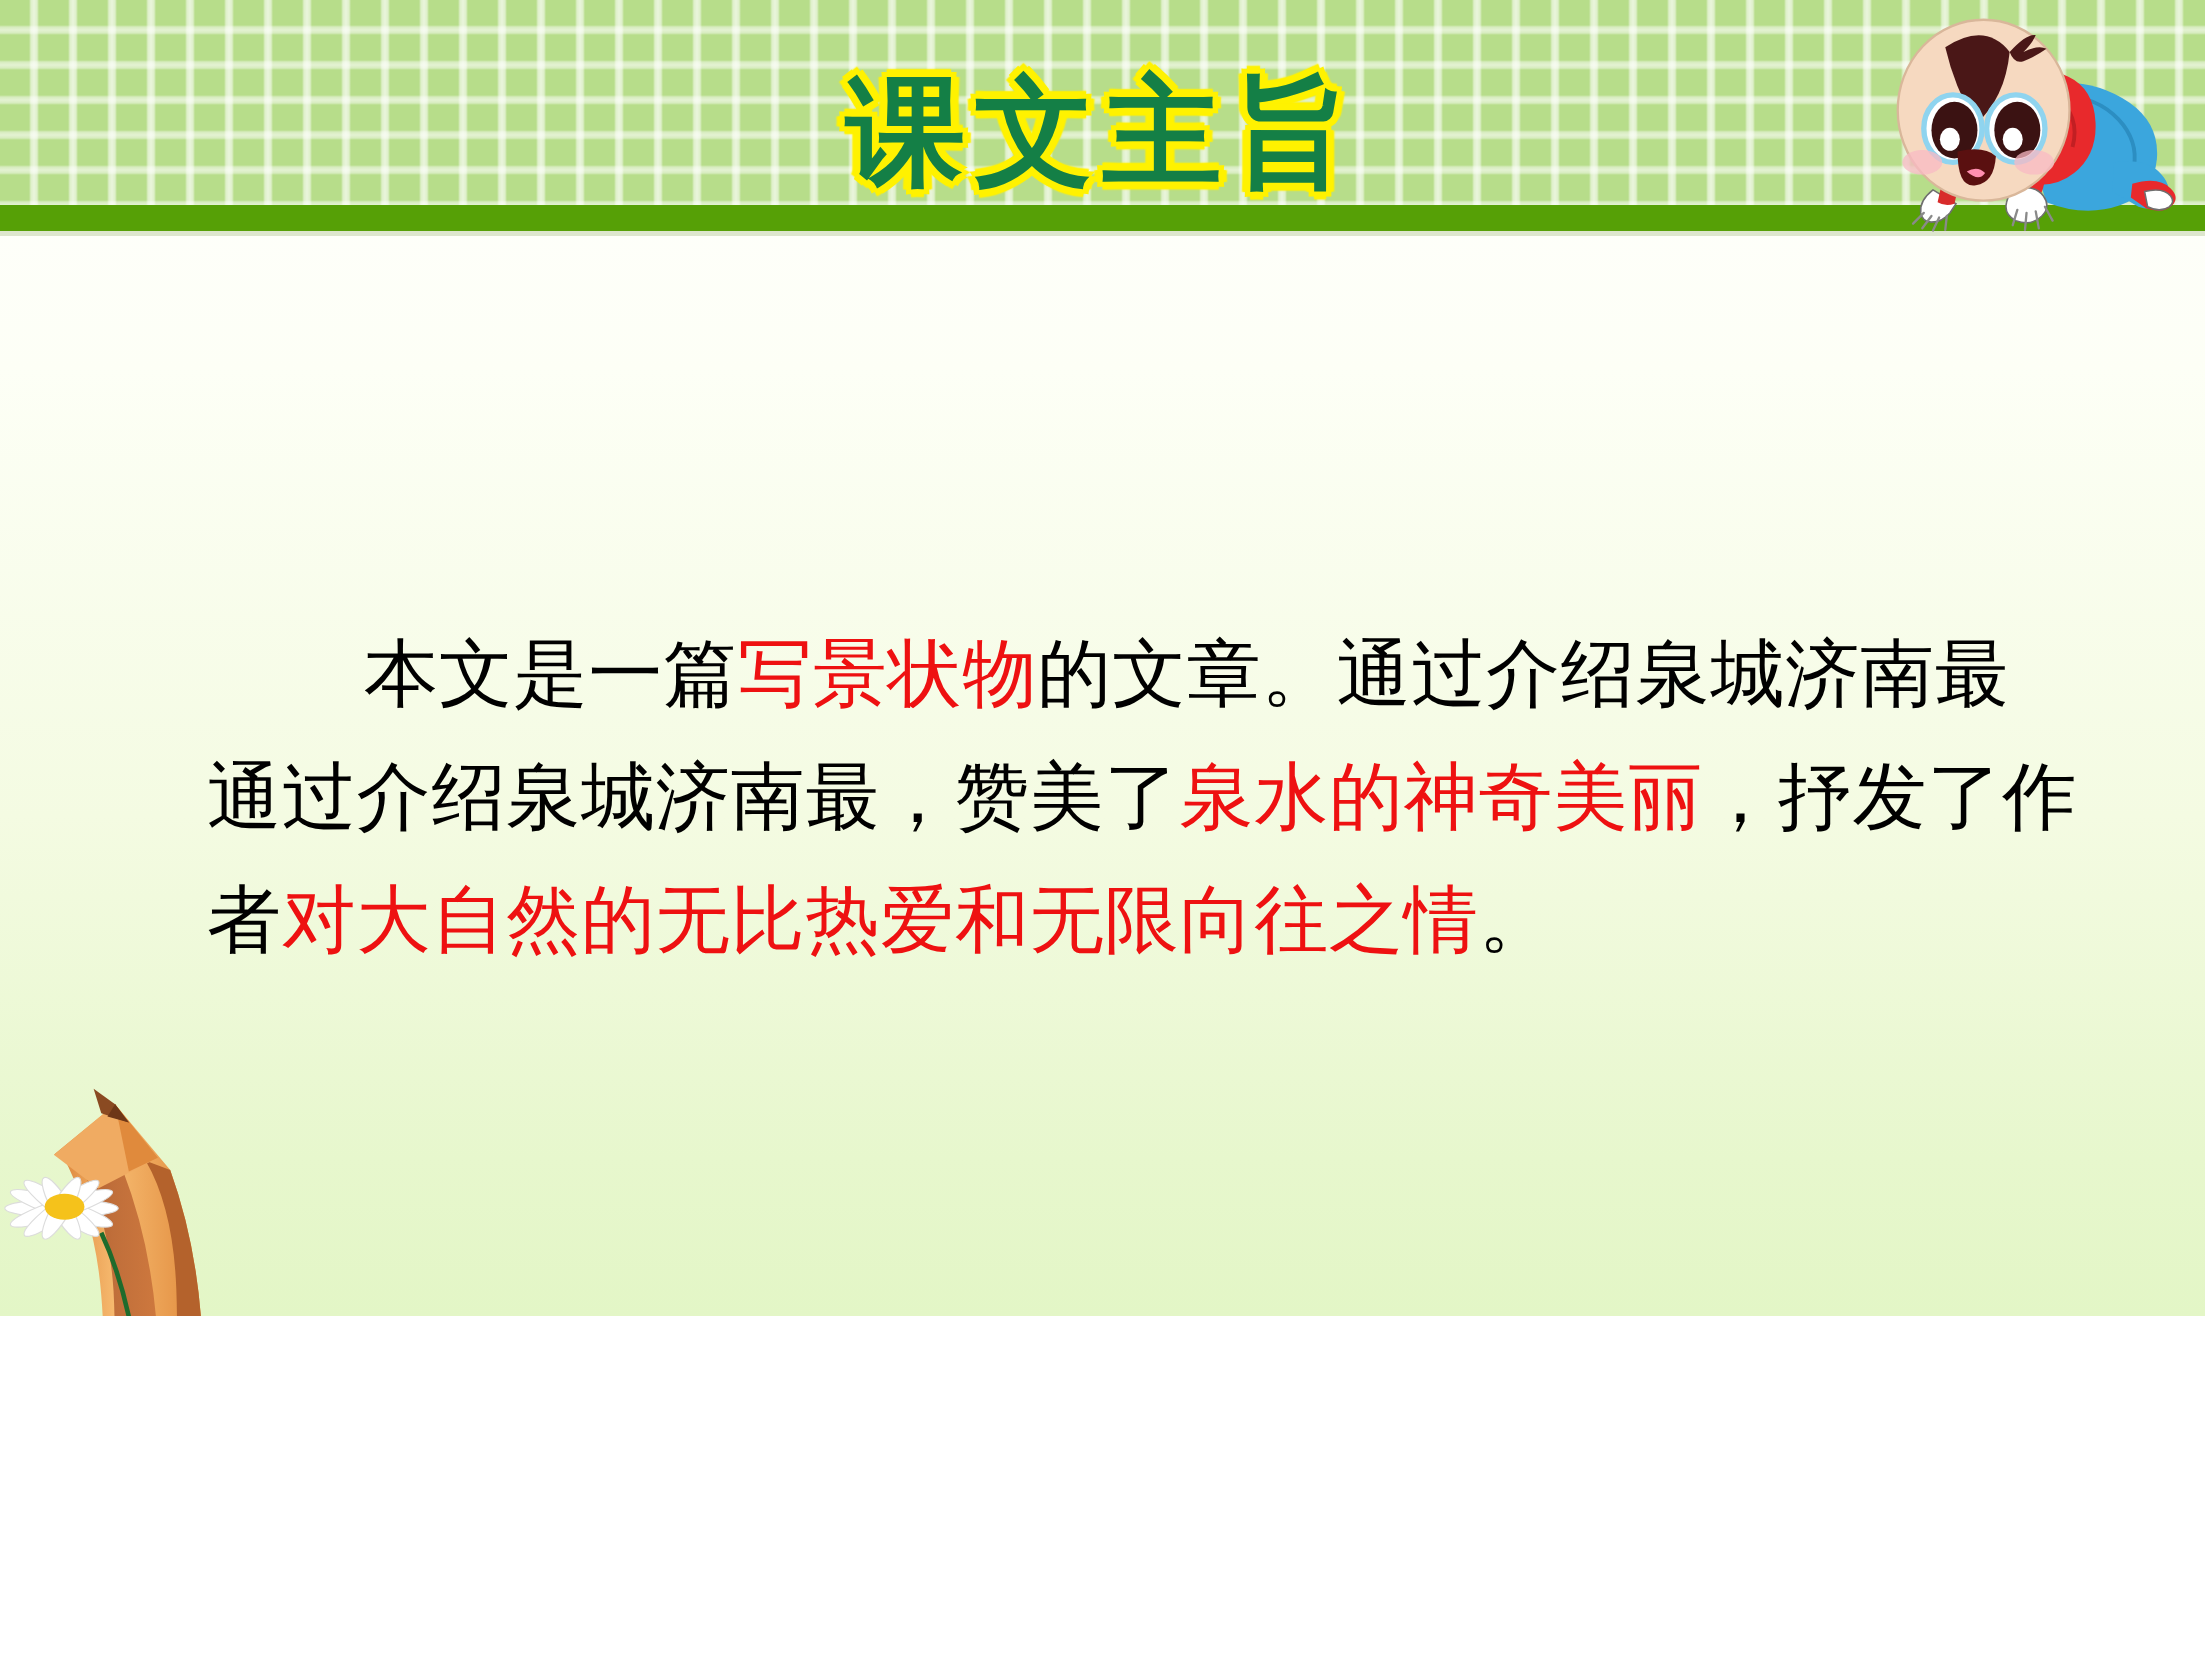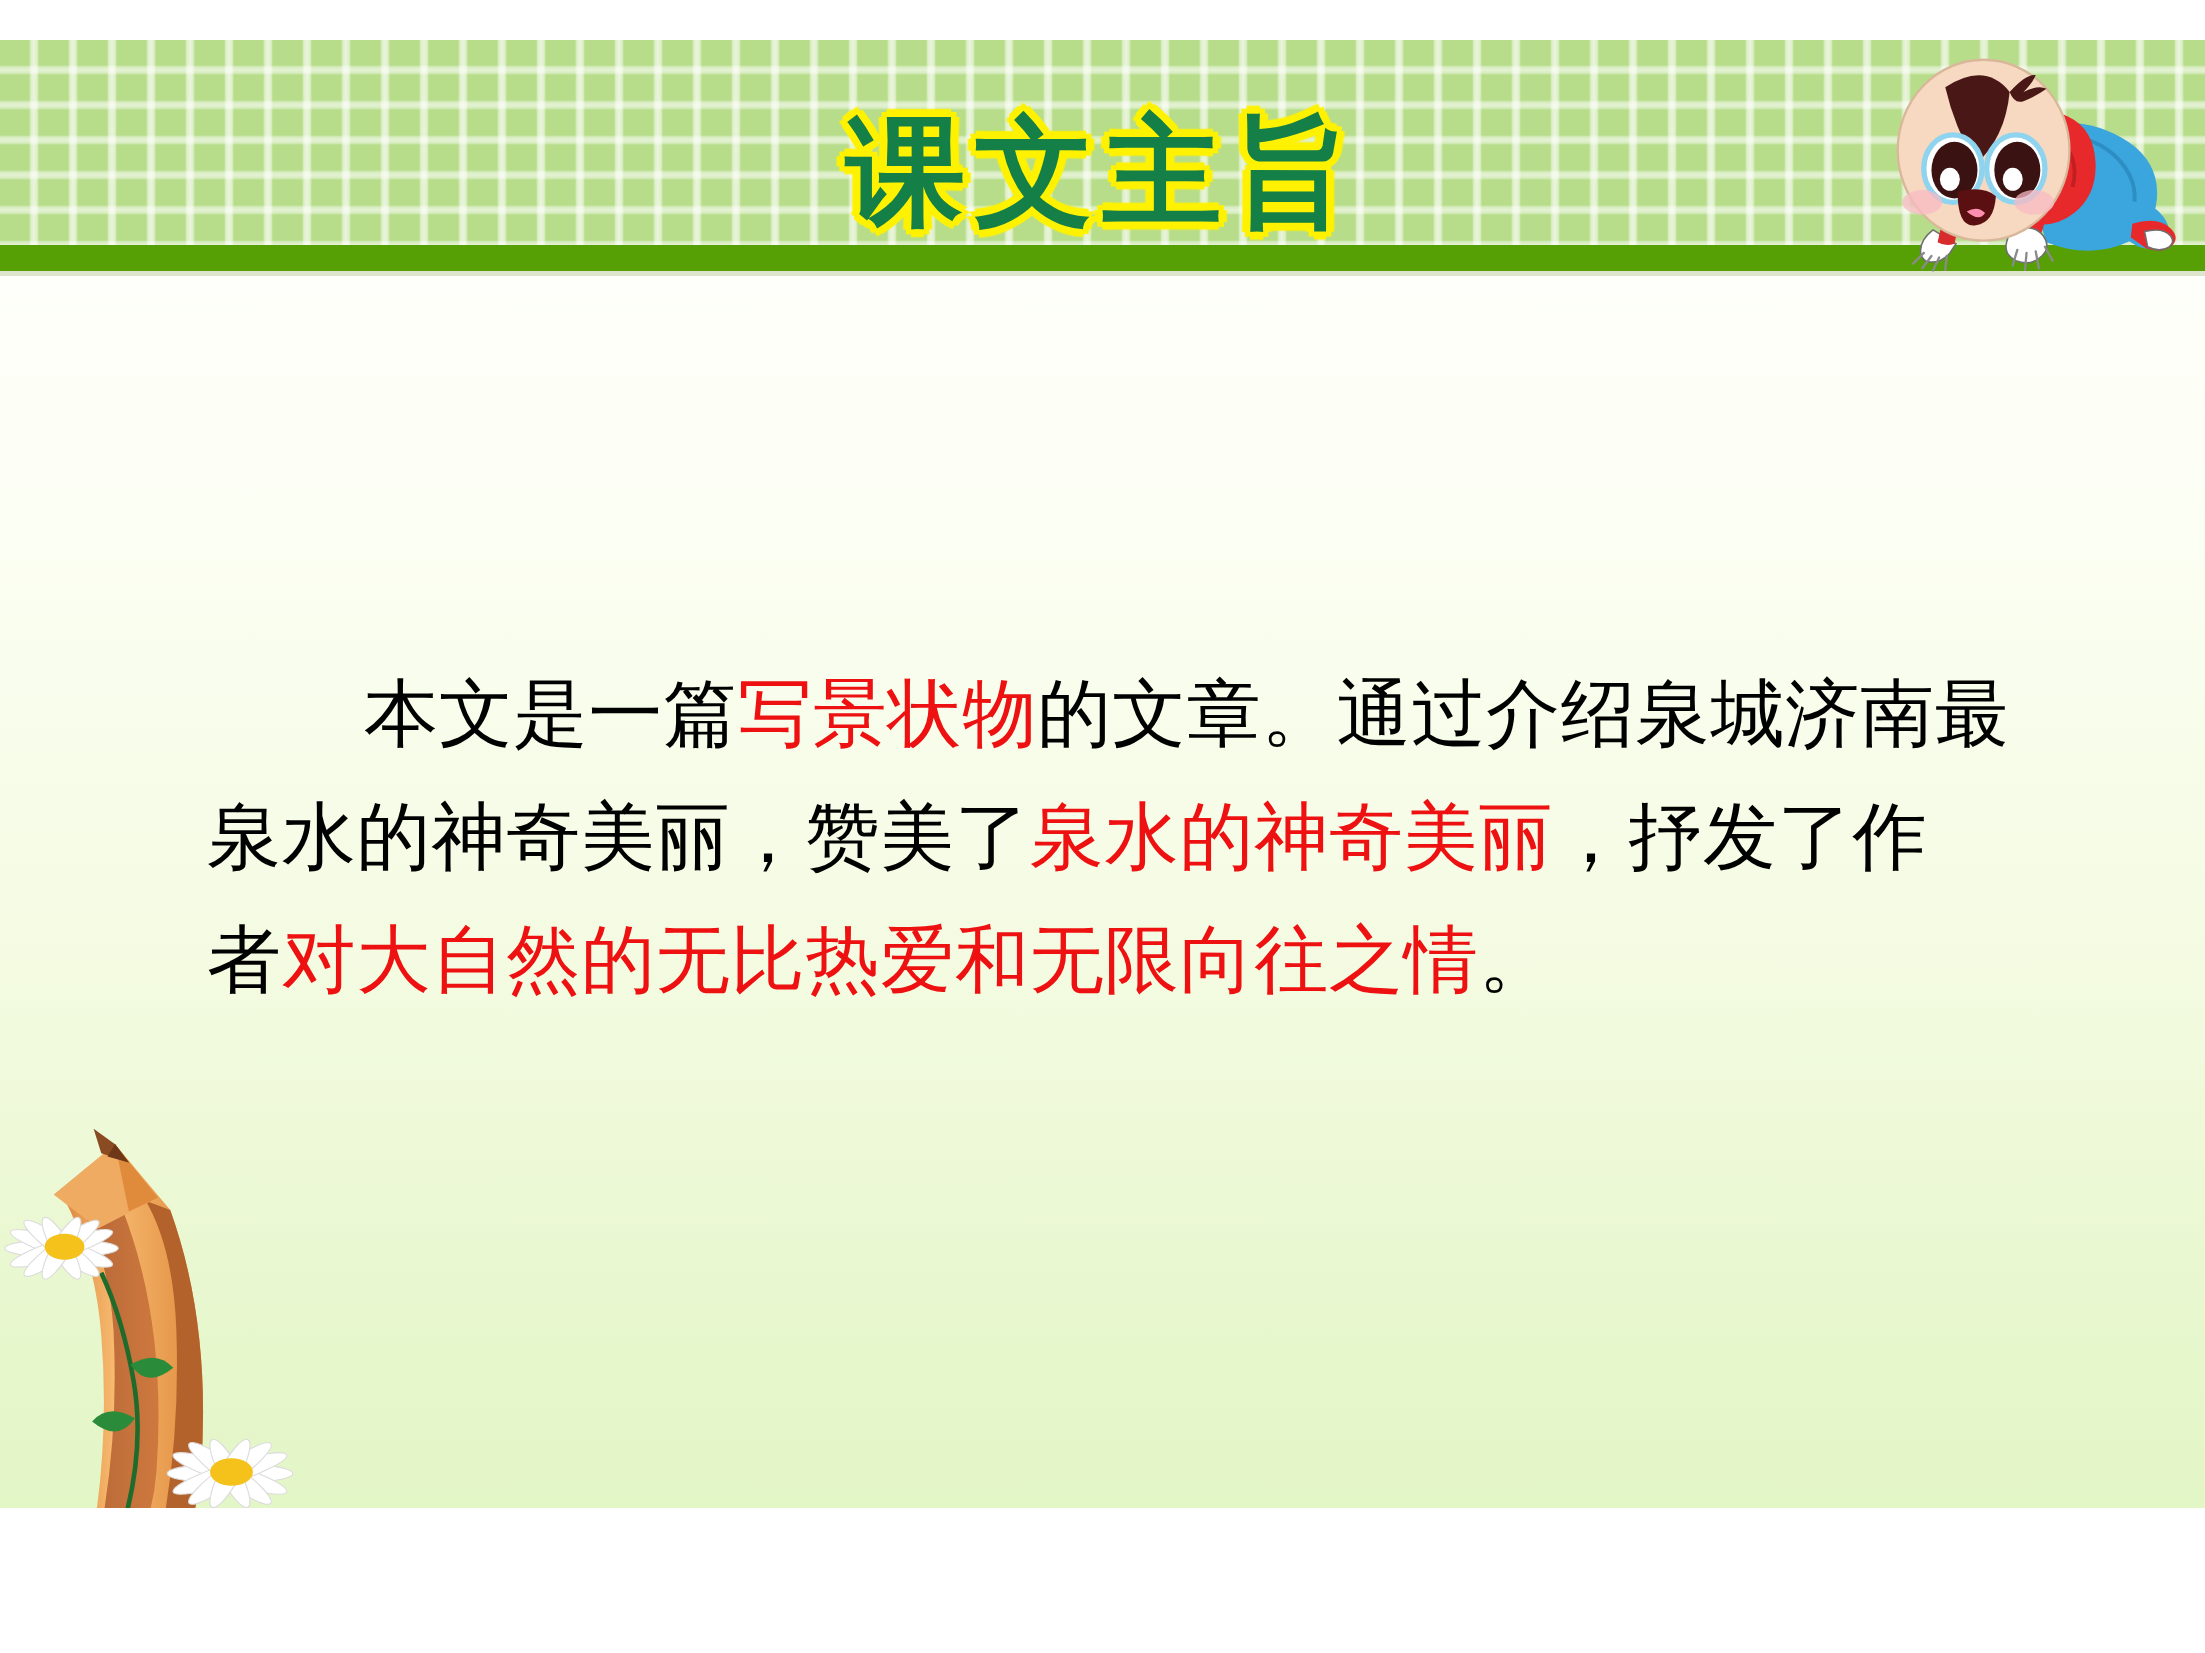--- a/index.html
+++ b/index.html
@@ -10,24 +10,23 @@
   body {
     width: 2205px;
     height: 1654px;
     overflow: hidden;
     font-family: "Liberation Serif", "DejaVu Serif", serif;
   }
 
   #slide {
     position: relative;
     width: 2205px;
-    height: 1468px;
+    height: 1316px;
     overflow: hidden;
     background: linear-gradient(to bottom, #ffffff 0%, #fdfff6 28%, #f4fbe2 62%, #e7f7cd 88%, #e3f6c6 100%);
-    margin-top: 40px;
   }
 
   
   #header-band {
     position: absolute;
     left: 0; top: 0;
     width: 2205px;
     height: 205px;
     background-color: #b7dd8a;
     background-image:
@@ -209,21 +208,21 @@
       <path d="M92 182 q34 -8 50 6 q-2 34 -26 38 q-24 4 -24 -44 z" fill="#5a1010"></path>
       <path d="M104 208 q14 -8 24 2 q-8 12 -24 -2 z" fill="#ff8fb0"></path>
     </svg>
   </div>
 
   <div id="body-text">
     <div class="text-line indent">
       <span>本文是一篇</span><span class="hl">写景状物</span><span>的文章。通过介绍泉城济南最</span>
     </div>
     <div class="text-line">
-      <span>泉水的神奇美丽，赞美了</span><span class="hl">泉水的神奇美丽</span><span>，抒发了作</span>
+      <span>通过介绍泉城济南最，赞美了</span><span class="hl">泉水的神奇美丽</span><span>，抒发了作</span>
     </div>
     <div class="text-line">
       <span>者</span><span class="hl">对大自然的无比热爱和无限向往之情</span><span>。</span>
     </div>
   </div>
 
   <div id="footer-top-line"></div>
   <div id="footer-band"></div>
 
   <div id="corner-art">

